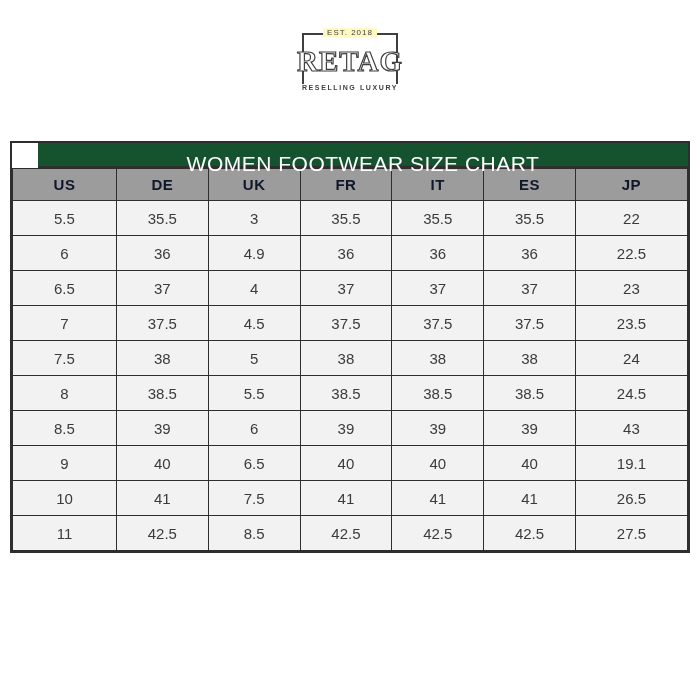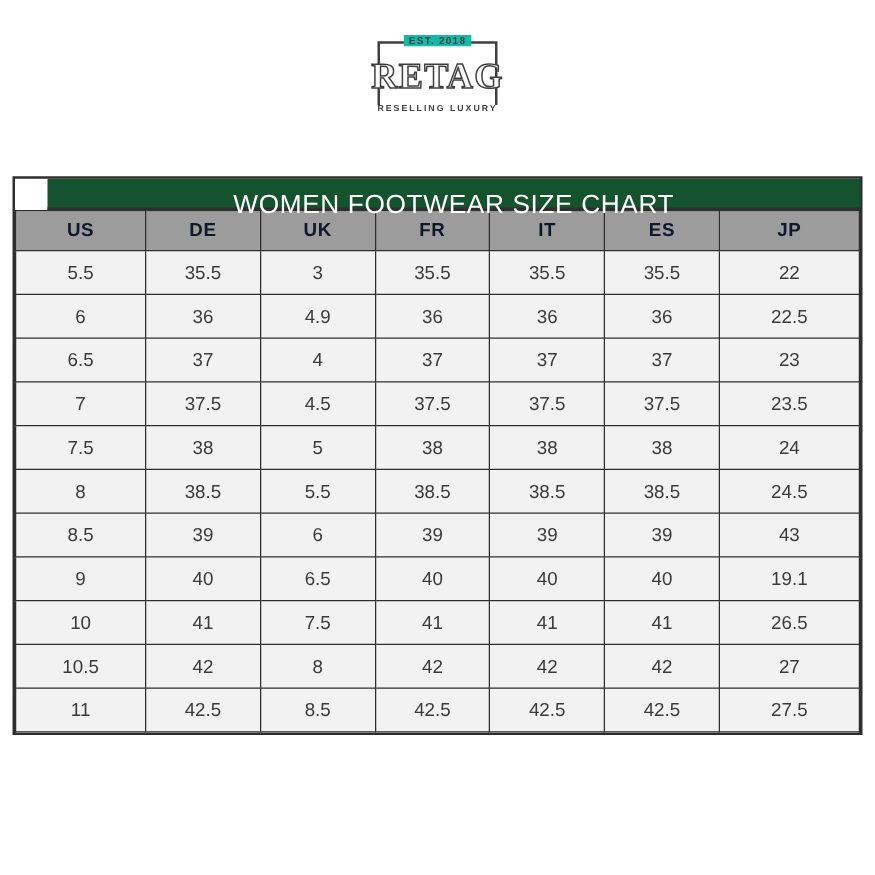--- a/index.html
+++ b/index.html
@@ -12,24 +12,24 @@
     width: 96px;
     height: 54px;
     border: 2px solid #3f3f3f;
     margin: 33px auto 0 auto;
   }
   .logo-est {
     position: absolute;
     top: -7px;
     left: 50%;
     transform: translateX(-50%);
-    background: #14b8a6;
+    background: #fef9c3;
     padding: 0 4px;
     font-size: 8px;
-    font-weight: bold;
+    font-weight: normal;
     letter-spacing: 1px;
     color: #3f3f3f;
     white-space: nowrap;
   }
   .logo-brand {
     width: 100%;
     height: 100%;
     display: flex;
     align-items: center;
     justify-content: center;
@@ -210,29 +210,20 @@
           <tr>
             <td>10</td>
             <td>41</td>
             <td>7.5</td>
             <td>41</td>
             <td>41</td>
             <td>41</td>
             <td>26.5</td>
           </tr>
           <tr>
-            <td>10.5</td>
-            <td>42</td>
-            <td>8</td>
-            <td>42</td>
-            <td>42</td>
-            <td>42</td>
-            <td>27</td>
-          </tr>
-          <tr>
             <td>11</td>
             <td>42.5</td>
             <td>8.5</td>
             <td>42.5</td>
             <td>42.5</td>
             <td>42.5</td>
             <td>27.5</td>
           </tr>
         </tbody>
     </table>

